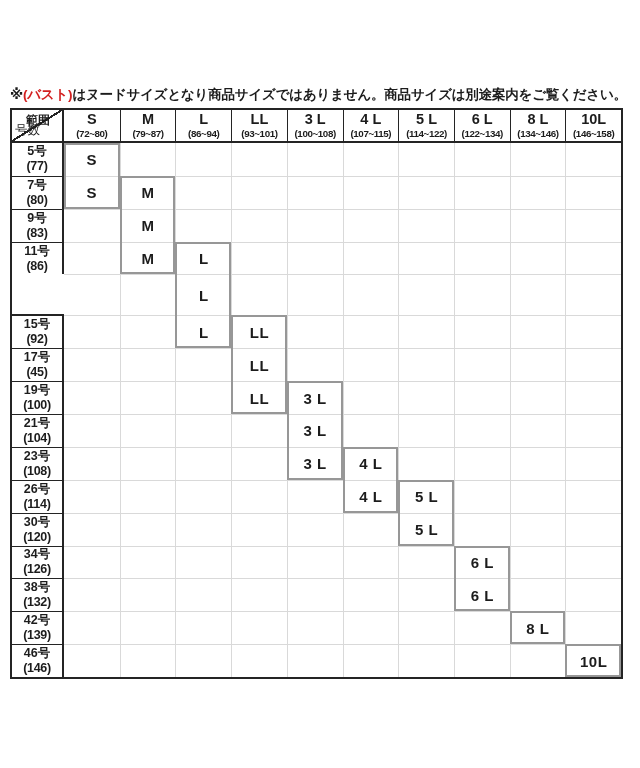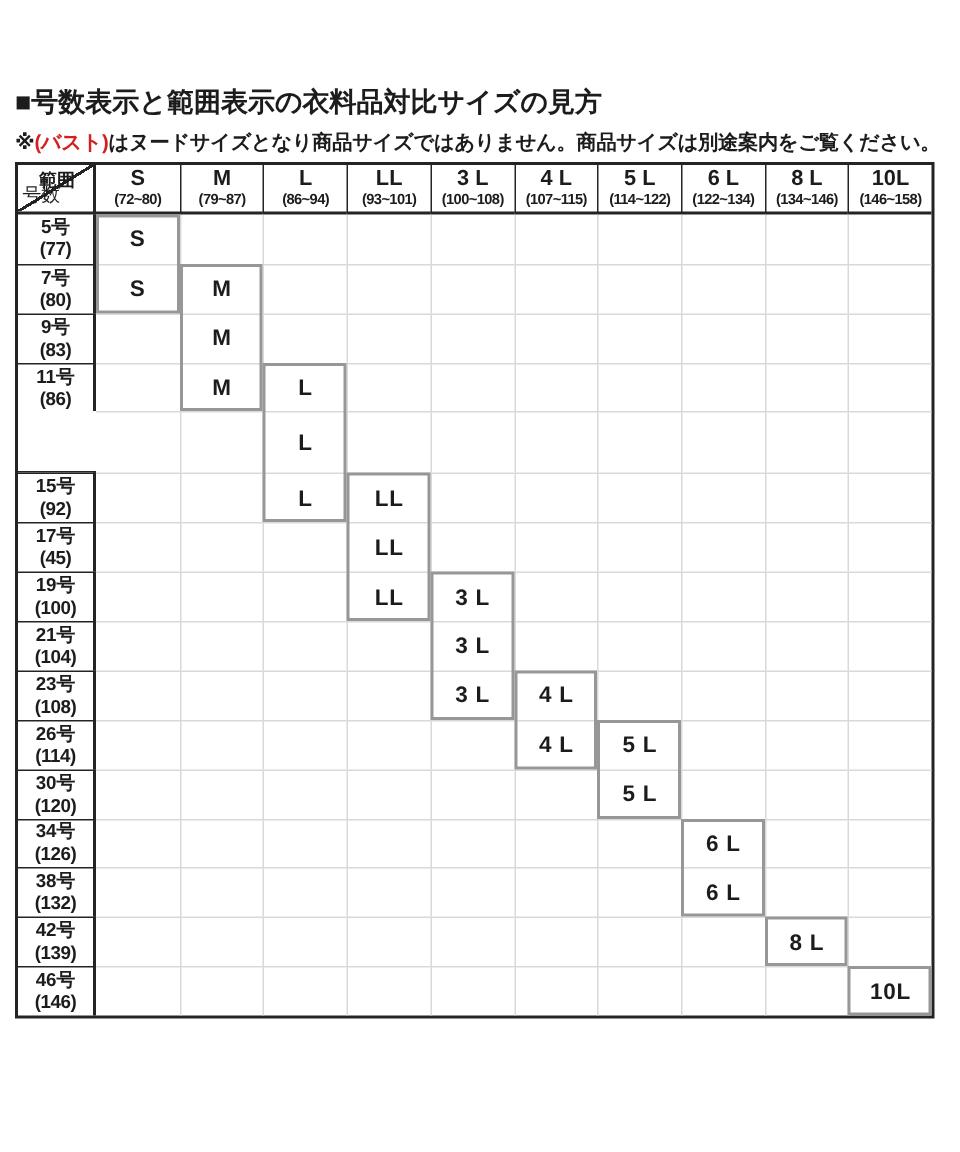--- a/index.html
+++ b/index.html
@@ -40,21 +40,20 @@
   .cell{border-left:1px solid #d9d9d9;border-top:1px solid #d9d9d9;font-size:15px;font-weight:bold;letter-spacing:0.5px;white-space:pre;}
   .cell.cleft{border-left:none;}
   .cell.rtop{border-top:none;}
 
   .group{border:2px solid #979797;z-index:2;pointer-events:none;box-sizing:border-box;}
 </style>
 </head>
 <body>
 
 <div class="page">
-  <div class="title">■号数表示と範囲表示の衣料品対比サイズの見方</div>
   <div class="note"><span>※</span><span class="note-red">(バスト)</span><span>はヌードサイズとなり商品サイズではありません。商品サイズは別途案内をご覧ください。</span></div>
   <div class="table" id="size-table">
       <div class="tcell corner" style="grid-area: 1 / 1;">
         <div class="diag"></div>
         <span class="corner-tr">範囲</span>
         <span class="corner-bl">号数</span>
       </div>
       <div class="tcell colhead first" style="grid-area: 1 / 2;">
         <span class="col-label">S</span>
         <span class="col-range">(72~80)</span>

